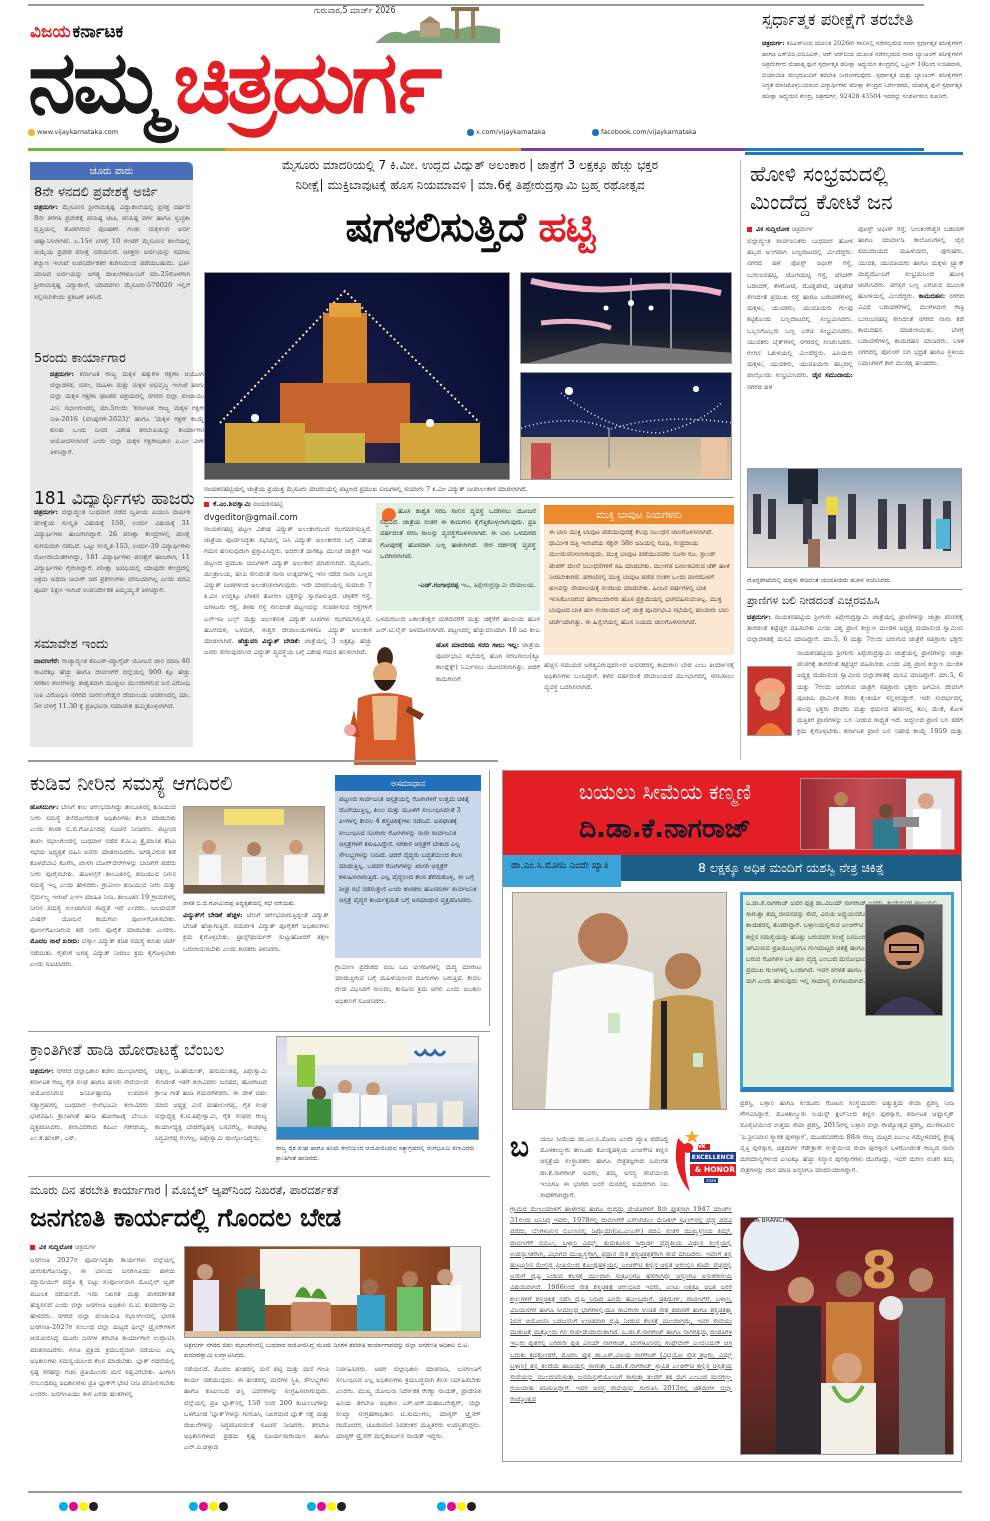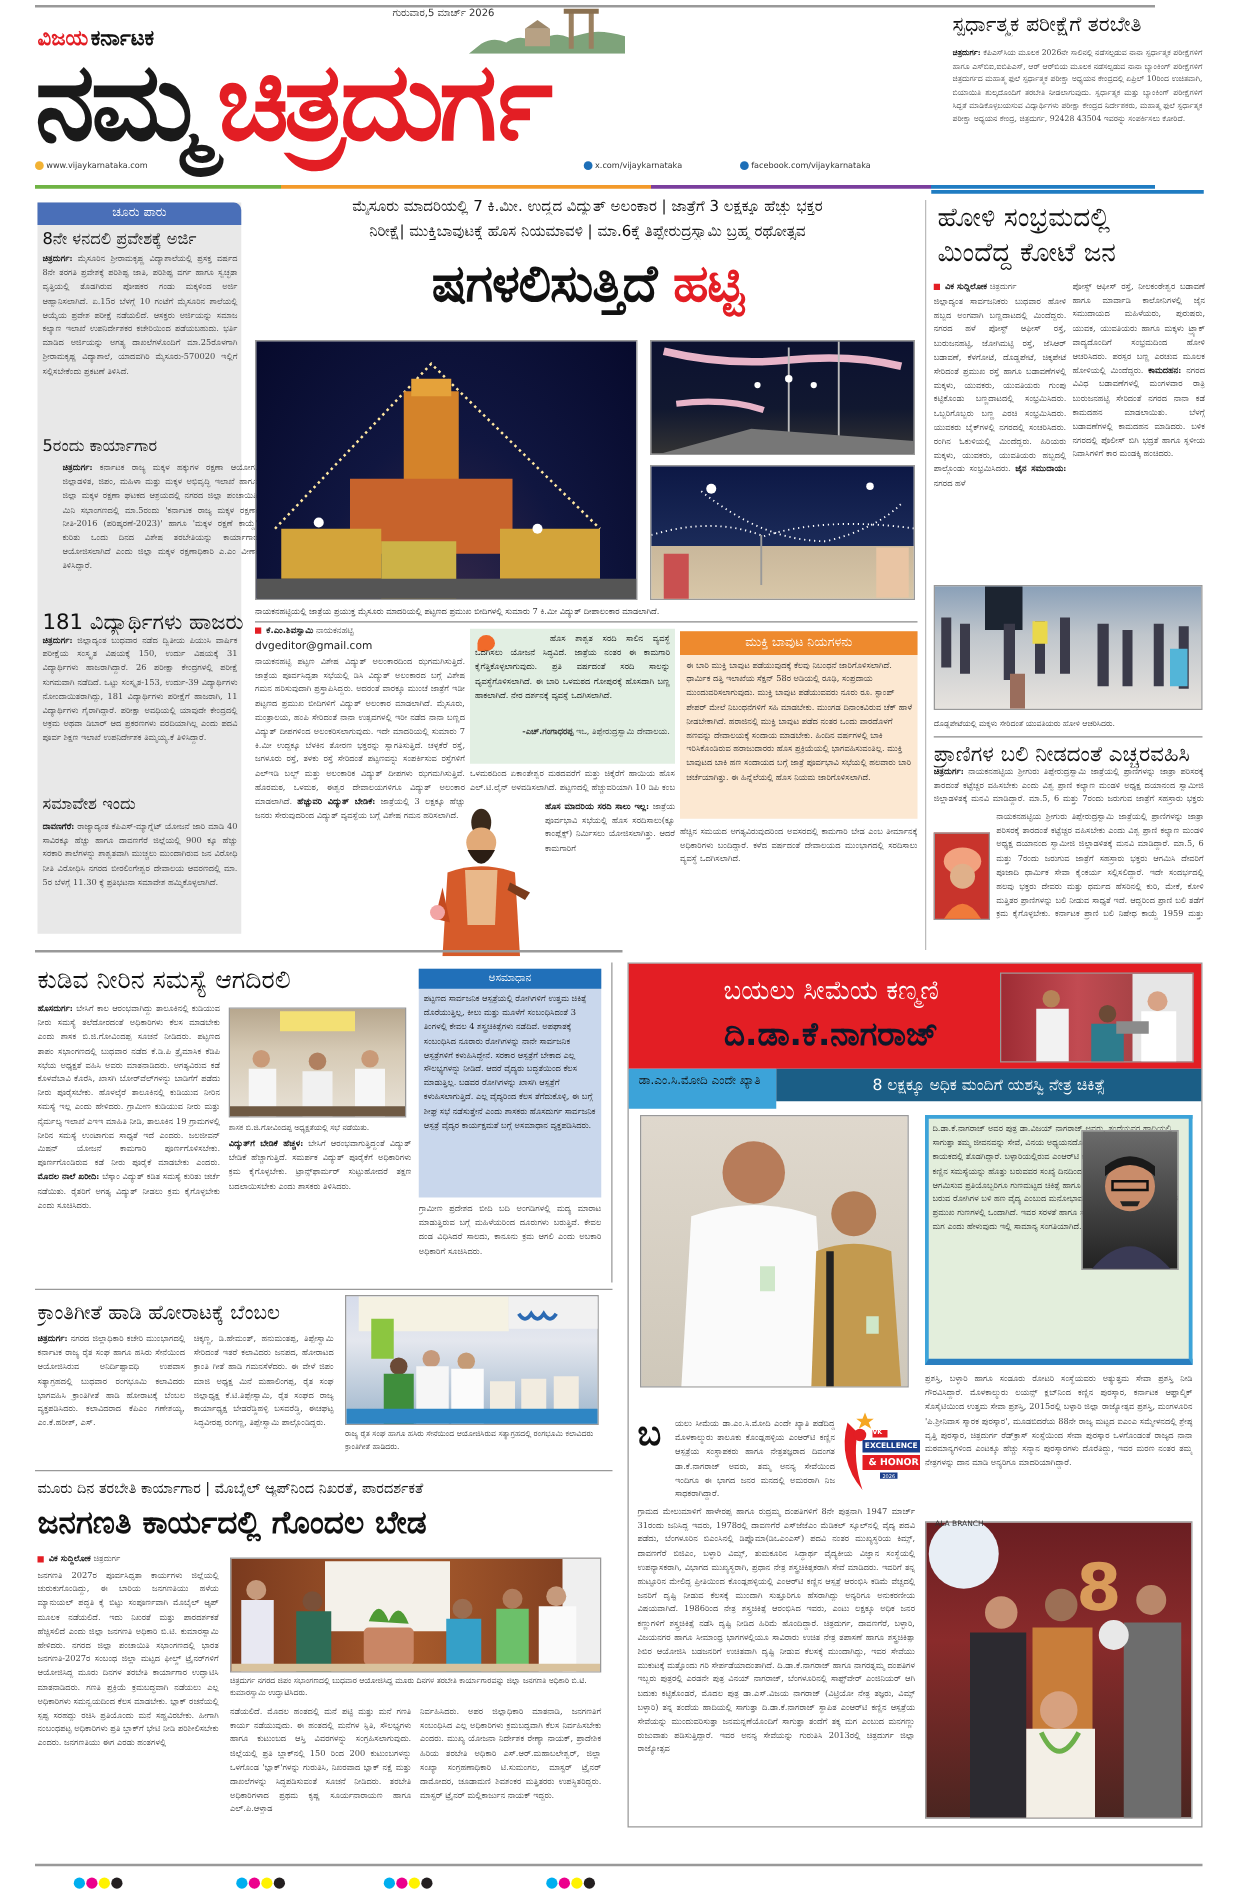--- a/index.html
+++ b/index.html
@@ -138,21 +138,21 @@
 <div class="abs" style="left:204px;top:512px;font-size:8.5px;color:#222;">dvgeditor@gmail.com</div>
 
 <div class="abs body-text" style="left:204px;top:524px;width:168px;height:210px;">
   <span>ನಾಯಕನಹಟ್ಟಿ ಪಟ್ಟಣ ವಿಶೇಷ ವಿದ್ಯುತ್ ಅಲಂಕಾರದಿಂದ ಝಗಮಗಿಸುತ್ತಿದೆ. ಜಾತ್ರೆಯ ಪೂರ್ವಸಿದ್ಧತಾ ಸಭೆಯಲ್ಲಿ ಡಿಸಿ ವಿದ್ಯುತ್ ಅಲಂಕಾರದ ಬಗ್ಗೆ ವಿಶೇಷ ಗಮನ ಹರಿಸುವುದಾಗಿ ಪ್ರಸ್ತಾಪಿಸಿದ್ದರು. ಅದರಂತೆ ವಾರಕ್ಕೂ ಮುಂಚೆ ಜಾತ್ರೆಗೆ ಇಡೀ ಪಟ್ಟಣದ ಪ್ರಮುಖ ಬೀದಿಗಳಿಗೆ ವಿದ್ಯುತ್ ಅಲಂಕಾರ ಮಾಡಲಾಗಿದೆ. ಮೈಸೂರು, ಮಂತ್ರಾಲಯ, ಹಂಪಿ ಸೇರಿದಂತೆ ನಾನಾ ಉತ್ಸವಗಳಲ್ಲಿ ಇರೀ ನಡೆದ ನಾನಾ ಬಣ್ಣದ ವಿದ್ಯುತ್ ದೀಪಗಳಿಂದ ಅಲಂಕರಿಸಲಾಗುವುದು. ಇದೇ ಮಾದರಿಯಲ್ಲಿ ಸುಮಾರು 7 ಕಿ.ಮೀ ಉದ್ದಕ್ಕೂ ಬೆಳಕಿನ ತೋರಣ ಭಕ್ತರನ್ನು ಸ್ವಾಗತಿಸುತ್ತಿದೆ. ಚಳ್ಳಕೆರೆ ರಸ್ತೆ, ಜಗಳೂರು ರಸ್ತೆ, ತಳಕು ರಸ್ತೆ ಸೇರಿದಂತೆ ಪಟ್ಟಣವನ್ನು ಸಂಪರ್ಕಿಸುವ ರಸ್ತೆಗಳಿಗೆ ಎಲ್ಇಡಿ ಬಲ್ಬ್ ಮತ್ತು ಅಲಂಕಾರಿಕ ವಿದ್ಯುತ್ ದೀಪಗಳು ಝಗಮಗಿಸುತ್ತಿವೆ. ಹೊರಮಠ, ಒಳಮಠ, ಈಶ್ವರ ದೇವಾಲಯಗಳಿಗೂ ವಿದ್ಯುತ್ ಅಲಂಕಾರ ಮಾಡಲಾಗಿದೆ.</span>
   <b>ಹೆಚ್ಚುವರಿ ವಿದ್ಯುತ್ ಬೇಡಿಕೆ:</b> <span>ಜಾತ್ರೆಯಲ್ಲಿ 3 ಲಕ್ಷಕ್ಕೂ ಹೆಚ್ಚು ಜನರು ಸೇರುವುದರಿಂದ ವಿದ್ಯುತ್ ವ್ಯವಸ್ಥೆಯ ಬಗ್ಗೆ ವಿಶೇಷ ಗಮನ ಹರಿಸಲಾಗಿದೆ.</span>
 </div>
 
 <div class="abs" style="left:376px;top:503px;width:164px;height:108px;background:#e2efe3;"></div>
 <div class="abs" style="left:382px;top:508px;width:14px;height:13px;background:#f16a2a;border-radius:50% 50% 50% 10%;"></div>
 <div class="abs body-text" style="left:380px;top:506px;width:156px;height:70px;text-indent:18px;color:#333;">
-  <b style="font-weight:normal;margin-left:42px;">ಹೊಸ ಶಾಶ್ವತ ಸರದಿ ಸಾಲಿನ ವ್ಯವಸ್ಥೆ ಒದಗಿಸಲು ಯೋಜನೆ ಸಿದ್ಧವಿದೆ. ಜಾತ್ರೆಯ ನಂತರ ಈ ಕಾಮಗಾರಿ ಕೈಗೆತ್ತಿಕೊಳ್ಳಲಾಗುವುದು. ಪ್ರತಿ ವರ್ಷದಂತೆ ಸರದಿ ಸಾಲನ್ನು ವ್ಯವಸ್ಥೆಗೊಳಿಸಲಾಗಿದೆ. ಈ ಬಾರಿ ಒಳಮಠದ ಗೋಪುರಕ್ಕೆ ಹೊಸದಾಗಿ ಬಣ್ಣ ಹಾಕಲಾಗಿದೆ. ನೇರ ದರ್ಶನಕ್ಕೆ ವ್ಯವಸ್ಥೆ ಒದಗಿಸಲಾಗಿದೆ.</b>
+  <b style="font-weight:normal;">ಹೊಸ ಶಾಶ್ವತ ಸರದಿ ಸಾಲಿನ ವ್ಯವಸ್ಥೆ ಒದಗಿಸಲು ಯೋಜನೆ ಸಿದ್ಧವಿದೆ. ಜಾತ್ರೆಯ ನಂತರ ಈ ಕಾಮಗಾರಿ ಕೈಗೆತ್ತಿಕೊಳ್ಳಲಾಗುವುದು. ಪ್ರತಿ ವರ್ಷದಂತೆ ಸರದಿ ಸಾಲನ್ನು ವ್ಯವಸ್ಥೆಗೊಳಿಸಲಾಗಿದೆ. ಈ ಬಾರಿ ಒಳಮಠದ ಗೋಪುರಕ್ಕೆ ಹೊಸದಾಗಿ ಬಣ್ಣ ಹಾಕಲಾಗಿದೆ. ನೇರ ದರ್ಶನಕ್ಕೆ ವ್ಯವಸ್ಥೆ ಒದಗಿಸಲಾಗಿದೆ.</b>
 </div>
 <div class="abs" style="left:380px;top:580px;width:156px;text-align:right;font-family:'DejaVu Serif',serif;font-size:6.6px;line-height:11px;color:#333;">
   <b>-ಎಚ್.ಗಂಗಾಧರಪ್ಪ</b> <span>ಇಒ, ತಿಪ್ಪೇರುದ್ರಸ್ವಾಮಿ ದೇವಾಲಯ.</span>
 </div>
 
 <div class="abs body-text" style="left:376px;top:614px;width:164px;height:24px;">
   <span>ಒಳಮಠದಿಂದ ಏಕಾಂತೇಶ್ವರ ಮಠದವರೆಗೆ ಮತ್ತು ಚಿಕ್ಕೆರೆಗೆ ಹಾಯಿಯ ಹೊಸ ಎಲ್.ಟಿ.ಲೈನ್ ಅಳವಡಿಸಲಾಗಿದೆ. ಪಟ್ಟಣದಲ್ಲಿ ಹೆಚ್ಚುವರಿಯಾಗಿ 10 ಡಿಪಿ ಕಂಬ ಸ್ಥಾಪಿಸಲಾಗಿದೆ. ಟ್ರಾನ್ಸ್‌ಫಾರ್ಮರ್ ಸುತ್ತಲ್ಲಿ 10 ನಿಮಿಷಗಳಲ್ಲಿ ಬದಲಾಯಿಸಲು ಸಿಬ್ಬಂದಿ ಮತ್ತು ವಾಹನ ವ್ಯವಸ್ಥೆಯ ವಿಶೇಷ ತಂಡ ರಚಿಸಲಾಗಿದೆ. ಹೀಗಾಗಿ ನಿರಂತರ ವಿದ್ಯುತ್ ವ್ಯವಸ್ಥೆ ಒದಗಿಸಲಾಗಿದೆ.</span>
 </div>
 
 <div class="abs" style="left:338px;top:640px;width:95px;height:125px;">
@@ -213,21 +213,21 @@
         <rect x="195" y="32" width="8" height="50"></rect>
     </g>
     <rect x="78" y="28" width="12" height="18" fill="#ead84a"></rect>
     <rect x="188" y="50" width="14" height="30" fill="#53b5d8"></rect>
     <rect x="60" y="70" width="12" height="28" fill="#9a6d5c"></rect>
   </svg>
 </div>
 <div class="abs caption" style="left:747px;top:574px;width:215px;white-space:nowrap;font-size:6.2px;">ದೊಡ್ಡಪೇಟೆಯಲ್ಲಿ ಮಕ್ಕಳು ಸೇರಿದಂತೆ ಯುವತಿಯರು ಹೋಳಿ ಆಚರಿಸಿದರು.</div>
 <div class="rule" style="left:747px;top:589px;width:215px;height:1px;"></div>
 
-<div class="abs head" style="left:747px;top:594px;font-size:17px;text-align:right;">ಪ್ರಾಣಿಗಳ ಬಲಿ ನೀಡದಂತೆ ಎಚ್ಚರವಹಿಸಿ</div>
+<div class="abs head" style="left:747px;top:594px;font-size:11px;text-align:right;">ಪ್ರಾಣಿಗಳ ಬಲಿ ನೀಡದಂತೆ ಎಚ್ಚರವಹಿಸಿ</div>
 <div class="abs body-text" style="left:747px;top:612px;width:216px;height:34px;">
   <b>ಚಿತ್ರದುರ್ಗ:</b> <span>ನಾಯಕನಹಟ್ಟಿಯ ಶ್ರೀಗುರು ತಿಪ್ಪೇರುದ್ರಸ್ವಾಮಿ ಜಾತ್ರೆಯಲ್ಲಿ ಪ್ರಾಣಿಗಳನ್ನು ಜಾತ್ರಾ ಪರಿಸರಕ್ಕೆ ತಾರದಂತೆ ಕಟ್ಟೆಚ್ಚರ ವಹಿಸಬೇಕು ಎಂದು ವಿಶ್ವ ಪ್ರಾಣಿ ಕಲ್ಯಾಣ ಮಂಡಳಿ ಅಧ್ಯಕ್ಷ ದಯಾನಂದ ಸ್ವಾಮೀಜಿ ಜಿಲ್ಲಾಡಳಿತಕ್ಕೆ ಮನವಿ ಮಾಡಿದ್ದಾರೆ. ಮಾ.5, 6 ಮತ್ತು 7ರಂದು ಜರುಗುವ ಜಾತ್ರೆಗೆ ಸಹಸ್ರಾರು ಭಕ್ತರು ಆಗಮಿಸಿ ದೇವರಿಗೆ ಪೂಜಾದಿ ಧಾರ್ಮಿಕ ಸೇವಾ ಕೈಂಕರ್ಯ ಸಲ್ಲಿಸಲಿದ್ದಾರೆ. ಇದೇ ಸಂದರ್ಭದಲ್ಲಿ ಹಲವು ಭಕ್ತರು ದೇವರು ಮತ್ತು ಧರ್ಮದ ಹೆಸರಿನಲ್ಲಿ ಕುರಿ, ಮೇಕೆ, ಕೋಳಿ ಮತ್ತಿತರ ಪ್ರಾಣಿಗಳನ್ನು ಬಲಿ ನೀಡುವ ಸಾಧ್ಯತೆ ಇದೆ. ಆದ್ದರಿಂದ ಪ್ರಾಣಿ ಬಲಿ ತಡೆಗೆ ಕ್ರಮ ಕೈಗೊಳ್ಳಬೇಕು. ಕರ್ನಾಟಕ ಪ್ರಾಣಿ ಬಲಿ ನಿಷೇಧ ಕಾಯ್ದೆ 1959 ಮತ್ತು 1963 ಹಾಗೂ ಪ್ರಾಣಿ ಹಿಂಸೆ ತಡೆ ಕಾಯ್ದೆ 1960, 1975ರ ಪ್ರಕಾರ ಶಿಕ್ಷಾರ್ಹ ಅಪರಾಧವಾಗಿದೆ ಎಂದು ಪ್ರಕಟಣೆಯಲ್ಲಿ ತಿಳಿಸಿದ್ದಾರೆ.</span>
 </div>
 <div class="photo" style="left:747px;top:666px;width:45px;height:70px;background:#c8342c;">
   <svg width="45" height="70" viewBox="0 0 45 70">
     <ellipse cx="22" cy="22" rx="15" ry="11" fill="#f2a27f"></ellipse>
     <circle cx="22" cy="34" r="10" fill="#e0b08a"></circle>
     <path d="M6 70 Q22 42 38 70 Z" fill="#f07a3a"></path>
   </svg>
 </div>
@@ -337,21 +337,21 @@
     <rect x="22" y="24" width="46" height="10" fill="#1b3f8b"></rect>
     <rect x="22" y="36" width="46" height="12" fill="#e31e24"></rect>
     <rect x="36" y="50" width="14" height="5" fill="#1b3f8b"></rect>
   </svg>
   <div class="abs" style="left:30px;top:15px;font-size:5px;color:#fff;font-weight:bold;">VK</div>
   <div class="abs" style="left:23px;top:25px;width:44px;text-align:center;font-size:6px;color:#fff;font-weight:bold;">EXCELLENCE</div>
   <div class="abs" style="left:23px;top:37px;width:44px;text-align:right;font-size:7.5px;color:#fff;font-weight:bold;">&amp; HONOR</div>
   <div class="abs" style="left:36px;top:50px;width:14px;text-align:center;font-size:4px;color:#fff;">2026</div>
 </div>
 
-<div class="abs body-text" style="left:510px;top:1204px;width:222px;height:250px;">
+<div class="abs body-text" style="left:510px;top:1204px;width:222px;height:250px;text-decoration:underline;">
   <span>ಗ್ರಾಮದ ಮೇಲುಮಾಳಿಗೆ ಹಾಳೇರಪ್ಪ ಹಾಗೂ ರುದ್ರಮ್ಮ ದಂಪತಿಗಳಿಗೆ 8ನೇ ಪುತ್ರನಾಗಿ 1947 ಮಾರ್ಚ್ 31ರಂದು ಜನಿಸಿದ್ದ ಇವರು, 1978ರಲ್ಲಿ ದಾವಣಗೆರೆ ಎಸ್‌ಜೆಜೆಎಂ ಮೆಡಿಕಲ್ ಸ್ಕೂಲ್‌ನಲ್ಲಿ ವೈದ್ಯ ಪದವಿ ಪಡೆದು, ಬೆಂಗಳೂರಿನ ಬಿಎಂಸಿನಲ್ಲಿ ಡಿಪ್ಲೊಮಾ(ಡಿಒಎಂಎಸ್) ಪದವಿ ನಂತರ ಮುಖ್ಯಸ್ಥರಿಯ ಕಿಮ್ಸ್, ದಾವಣಗೆರೆ ಬಿಜಿಎಂ, ಬಳ್ಳಾರಿ ವಿಮ್ಸ್, ತುಮಕೂರಿನ ಸಿದ್ಧಾರ್ಥ ವೈದ್ಯಕೀಯ ವಿಜ್ಞಾನ ಸಂಸ್ಥೆಯಲ್ಲಿ ಉಪನ್ಯಾಸಕರಾಗಿ, ವಿಭಾಗದ ಮುಖ್ಯಸ್ಥರಾಗಿ, ಪ್ರಧಾನ ನೇತ್ರ ಶಸ್ತ್ರಚಿಕಿತ್ಸಕರಾಗಿ ಸೇವೆ ಮಾಡಿದರು.</span>
   <span>ಇವರಿಗೆ ತನ್ನ ಹುಟ್ಟೂರಿನ ಮೇಲಿದ್ದ ಪ್ರೀತಿಯಿಂದ ಕೊಂಡ್ಲಹಳ್ಳಿಯಲ್ಲಿ ಎಂಆರ್‌ಟಿ ಕಣ್ಣಿನ ಆಸ್ಪತ್ರೆ ಆರಂಭಿಸಿ ಕಡಿಮೆ ವೆಚ್ಚದಲ್ಲಿ ಜನರಿಗೆ ದೃಷ್ಟಿ ನೀಡುವ ಕೆಲಸಕ್ಕೆ ಮುಂದಾಗಿ ಸುತ್ತೂರಿಗೂ ಹೆಸರಾಗಿದ್ದು ಅನ್ಯರಿಗೂ ಅನುಕರಣೀಯ ವಿಷಯವಾಗಿದೆ. 1986ರಿಂದ ನೇತ್ರ ಶಸ್ತ್ರಚಿಕಿತ್ಸೆ ಆರಂಭಿಸಿದ ಇವರು, ಎಂಟು ಲಕ್ಷಕ್ಕೂ ಅಧಿಕ ಜನರ ಕಣ್ಣುಗಳಿಗೆ ಶಸ್ತ್ರಚಿಕಿತ್ಸೆ ನಡೆಸಿ ದೃಷ್ಟಿ ನೀಡಿದ ಹಿರಿಮೆ ಹೊಂದಿದ್ದಾರೆ. ಚಿತ್ರದುರ್ಗ, ದಾವಣಗೆರೆ, ಬಳ್ಳಾರಿ, ವಿಜಯನಗರ ಹಾಗೂ ಸೀಮಾಂಧ್ರ ಭಾಗಗಳಲ್ಲಿಯೂ ಸಾವಿರಾರು ಉಚಿತ ನೇತ್ರ ತಪಾಸಣೆ ಹಾಗೂ ಶಸ್ತ್ರಚಿಕಿತ್ಸಾ ಶಿಬಿರ ಆಯೋಜಿಸಿ ಬಡಜನರಿಗೆ ಉಚಿತವಾಗಿ ದೃಷ್ಟಿ ನೀಡುವ ಕೆಲಸಕ್ಕೆ ಮುಂದಾಗಿದ್ದು, ಇವರ ಸೇವೆಯು ಮುಕುಟಕ್ಕೆ ಮತ್ತೊಂದು ಗರಿ ಸೇರ್ಪಡೆಯಾದಂತಾಗಿದೆ.</span>
   <span>ದಿ.ಡಾ.ಕೆ.ನಾಗರಾಜ್ ಹಾಗೂ ನಾಗರತ್ನಮ್ಮ ದಂಪತಿಗಳ ಇಬ್ಬರು ಪುತ್ರರಲ್ಲಿ ಎರಡನೇ ಪುತ್ರ ವಿನಯ್ ನಾಗರಾಜ್, ಬೆಂಗಳೂರಿನಲ್ಲಿ ಸಾಫ್ಟ್‌ವೇರ್ ಎಂಜಿನಿಯರ್ ಆಗಿ ಬದುಕು ಕಟ್ಟಿಕೊಂಡರೆ, ಮೊದಲ ಪುತ್ರ ಡಾ.ಎಸ್.ವಿಜಯ ನಾಗರಾಜ್ (ವಿಟ್ರಿಯೋ ನೇತ್ರ ತಜ್ಞರು, ವಿಮ್ಸ್ ಬಳ್ಳಾರಿ) ತನ್ನ ತಂದೆಯ ಹಾದಿಯಲ್ಲಿ ಸಾಗುತ್ತಾ ದಿ.ಡಾ.ಕೆ.ನಾಗರಾಜ್ ಸ್ಥಾಪಿತ ಎಂಆರ್‌ಟಿ ಕಣ್ಣಿನ ಆಸ್ಪತ್ರೆಯ ಸೇವೆಯನ್ನು ಮುಂದುವರಿಸುತ್ತಾ ಜನಮನ್ನಣೆಯೊಂದಿಗೆ ಸಾಗುತ್ತಾ ತಂದೆಗೆ ತಕ್ಕ ಮಗ ಎಂಬುದ ಮನಗಣ್ಣು ರುಜುವಾತು ಪಡಿಸುತ್ತಿದ್ದಾರೆ.</span>
   <span>ಇವರ ಅನನ್ಯ ಸೇವೆಯನ್ನು ಗುರುತಿಸಿ 2013ರಲ್ಲಿ ಚಿತ್ರದುರ್ಗ ಜಿಲ್ಲಾ ರಾಜ್ಯೋತ್ಸವ</span>
 </div>
 
 <div class="photo" style="left:740px;top:1217px;width:214px;height:238px;background:linear-gradient(180deg,#6a1e22 0%,#8a2b2b 40%,#4a2520 100%);">
   <svg width="214" height="238" viewBox="0 0 214 238">
     <circle cx="30" cy="25" r="28" fill="#e8eef5"></circle>
     <text x="120" y="70" font-size="52" fill="#d99b5a" font-family="DejaVu Sans" font-weight="bold">8</text>

